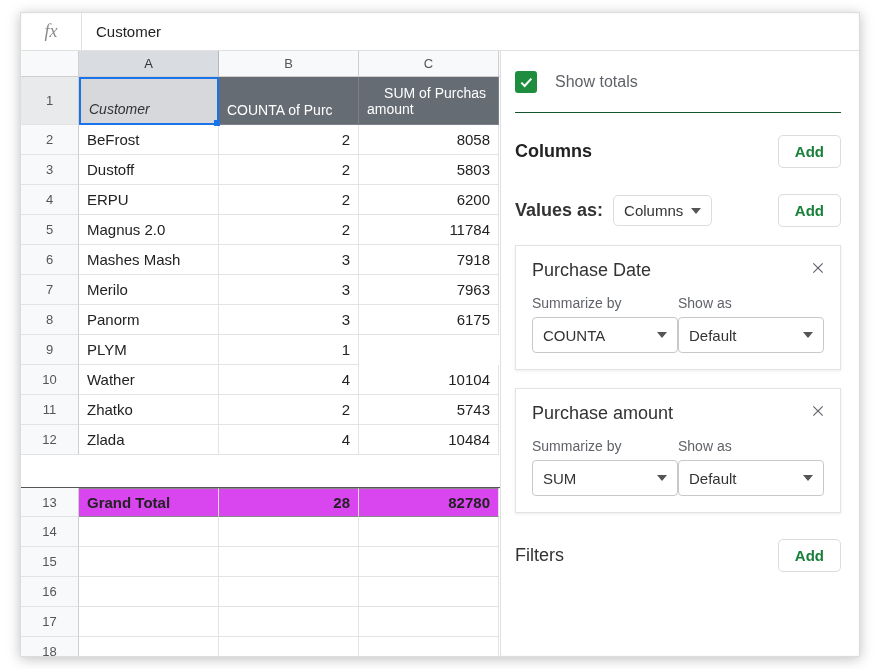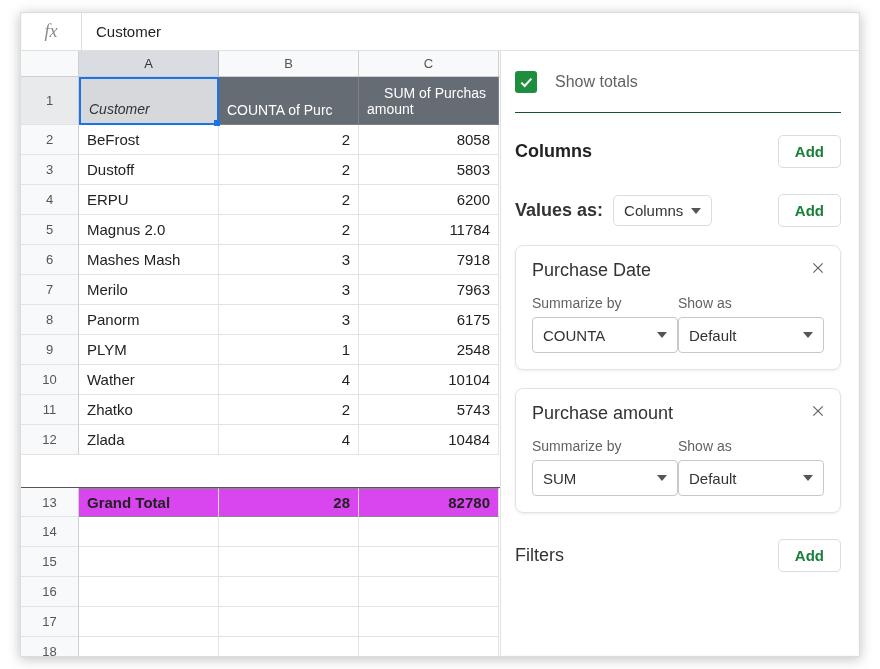--- a/index.html
+++ b/index.html
@@ -185,21 +185,21 @@
     border:1px solid #dadce0;border-radius:5px;
     padding:6px 10px;font-size:15px;color:#333;
     display:flex;align-items:center;gap:8px;
     cursor:pointer;
   }
   .tri {
     width:0;height:0;border-left:5px solid transparent;border-right:5px solid transparent;border-top:6px solid #555;
   }
   .card {
     border:1px solid #e3e3e3;
-    border-radius:8px;
+    border-radius:0;
     box-shadow:0 1px 3px rgba(0,0,0,0.08);
     margin-top:18px;
     padding:14px 16px 16px 16px;
     position:relative;
   }
   .card .title { font-size:18px; color:#333; margin-bottom:14px; font-weight:500;}
   .close-x {
     position:absolute; right:10px; top:10px;
     width:24px;height:24px;display:flex;align-items:center;justify-content:center;
     cursor:pointer;
@@ -284,21 +284,20 @@
           <div class="row">
             <div class="rn">8</div>
             <div class="cell">Panorm</div>
             <div class="cell num">3</div>
             <div class="cell num">6175</div>
           </div>
           <div class="row">
             <div class="rn">9</div>
             <div class="cell">PLYM</div>
             <div class="cell num">1</div>
-            <div class="cell num">2548</div>
           </div>
           <div class="row">
             <div class="rn">10</div>
             <div class="cell">Wather</div>
             <div class="cell num">4</div>
             <div class="cell num">10104</div>
           </div>
           <div class="row">
             <div class="rn">11</div>
             <div class="cell">Zhatko</div>

